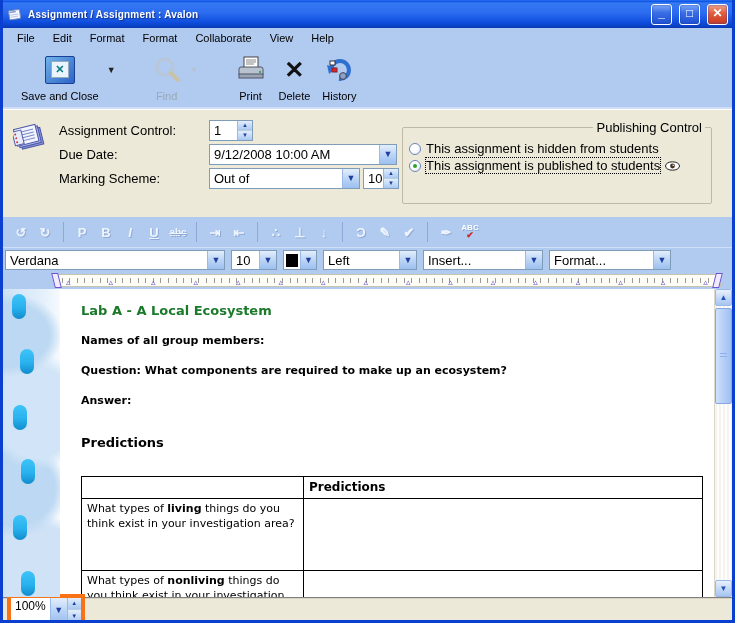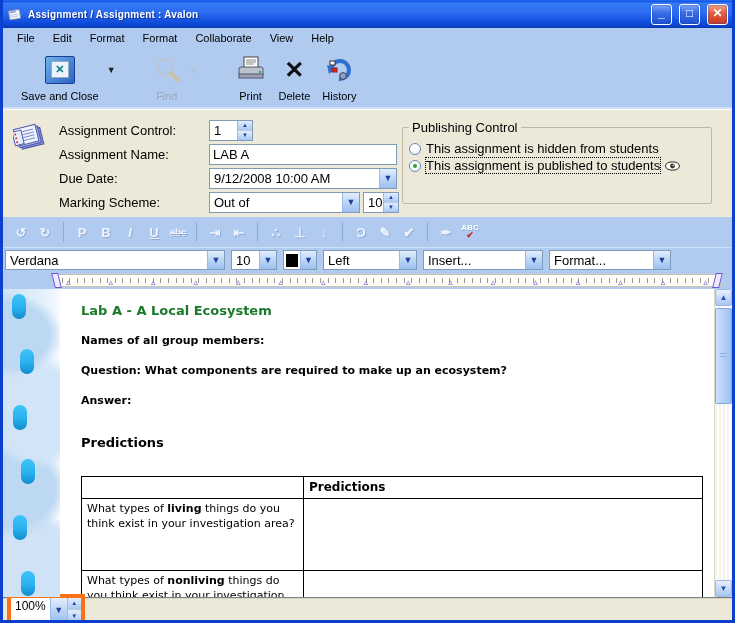--- a/index.html
+++ b/index.html
@@ -61,21 +61,21 @@
   .xp-select .val { flex:1; padding:0 4px; font-size:13px; white-space:nowrap; overflow:hidden; }
   .dd-btn { width:17px; height:100%; background:linear-gradient(180deg,#e3eefc 0%,#bcd5f6 50%,#9cc0f0 100%); border-left:1px solid #9ab8e8; display:flex; align-items:center; justify-content:center; color:#1f3e9e; font-size:9px; }
   .spin { width:15px; height:100%; display:flex; flex-direction:column; border-left:1px solid #9ab8e8; }
   .spin div { flex:1; background:linear-gradient(180deg,#e3eefc,#a9c8f2); display:flex; align-items:center; justify-content:center; font-size:6px; color:#1f3e9e; border-bottom:1px solid #bcd; }
   .spin div:last-child { border-bottom:none; }
 
   fieldset.pub {
     position:absolute; right:20px; top:10px; width:310px; height:84px;
     border:1px solid #bdb9a5; border-radius:2px; padding:4px 6px; font-size:13px;
   }
-  fieldset.pub legend { font-size:13px; padding:0 3px; color:#000; }
+  fieldset.pub legend { font-size:13px; padding:0 3px; color:#000;text-align:right; }
   .radio-row { display:flex; align-items:center; gap:5px; margin:2px 0; }
   .radio { width:12px; height:12px; border-radius:50%; border:1px solid #6a86b8; background:radial-gradient(circle at 35% 30%,#fff 40%,#dfe8f4); position:relative; flex:0 0 12px; }
   .radio.checked::after { content:""; position:absolute; left:3px; top:3px; width:4px; height:4px; border-radius:50%; background:#2da32d; }
   .radio-label { font-size:13px; }
   .radio-label.focused { outline:1px dotted #000; }
 
   
   .fmt-toolbar { height:31px; flex:0 0 31px; background:var(--toolbar_blue); display:flex; align-items:center; padding-left:8px; gap:4px; border-bottom:1px solid #cfdff7; }
   .fmt-ic { min-width:20px; text-align:center; font-size:13px; font-weight:bold; color:#eef4fc; text-shadow:1px 1px 0 #8fa9d6; }
   .fmt-ic.u { text-decoration:underline; }
@@ -255,24 +255,20 @@
       <span class="flabel">Assignment Control:</span>
       <div class="xp-select" style="width:44px">
         <span class="val">1</span>
         <span class="spin">
             <div>▲</div>
             <div>▼</div>
           </span>
       </div>
     </div>
 
-    <div class="frow">
-      <span class="flabel">Assignment Name:</span>
-      <div class="xp-input" style="width:188px">LAB A</div>
-    </div>
 
     <div class="frow">
       <span class="flabel">Due Date:</span>
       <div class="xp-select" style="width:188px">
         <span class="val">9/12/2008 10:00 AM</span>
         <span class="dd-btn">▼</span>
       </div>
     </div>
 
     <div class="frow">

